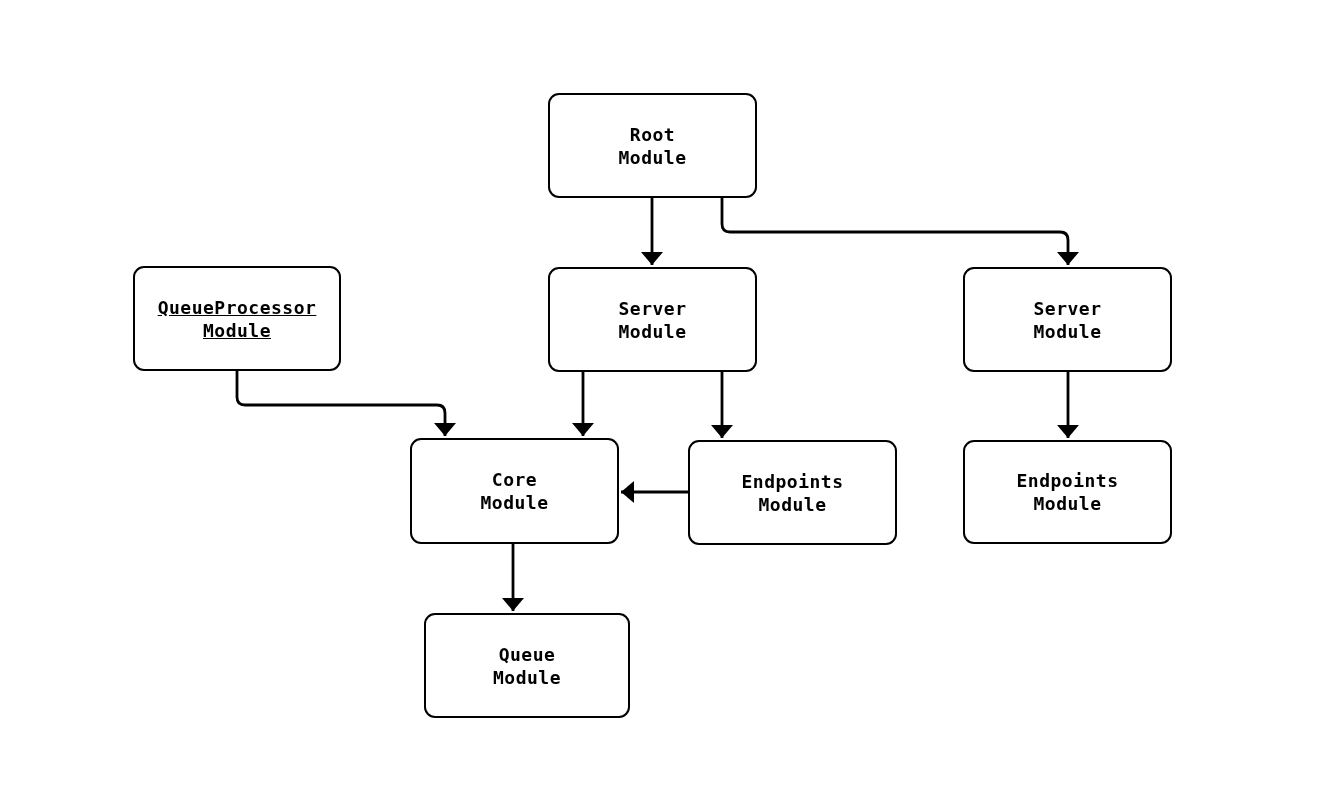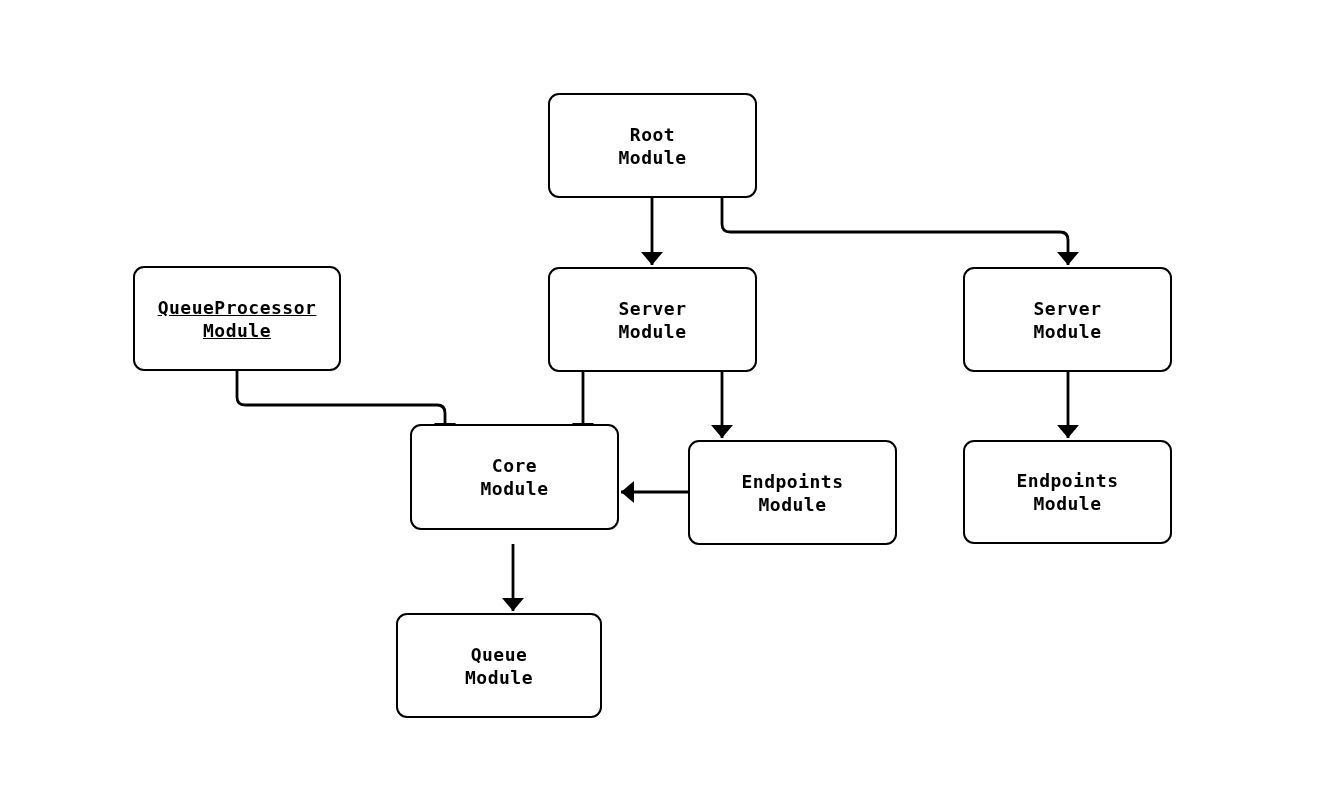--- a/index.html
+++ b/index.html
@@ -80,25 +80,25 @@
 
   <div class="node" style="left:133px; top:266px; width:208px; height:105px;text-decoration:underline;">QueueProcessor
 Module</div>
 
   <div class="node" style="left:548px; top:267px; width:209px; height:105px;">Server
 Module</div>
 
   <div class="node" style="left:963px; top:267px; width:209px; height:105px;">Server
 Module</div>
 
-  <div class="node" style="left:410px; top:424px; width:209px; height:106px;">Core
+  <div class="node" style="left:410px; top:438px; width:209px; height:106px;">Core
 Module</div>
 
   <div class="node" style="left:688px; top:440px; width:209px; height:105px;">Endpoints
 Module</div>
 
   <div class="node" style="left:963px; top:440px; width:209px; height:104px;">Endpoints
 Module</div>
 
-  <div class="node" style="left:396px; top:613px; width:206px; height:105px;">Queue
+  <div class="node" style="left:424px; top:613px; width:206px; height:105px;">Queue
 Module</div>
 
 </div>
 
 </body></html>

